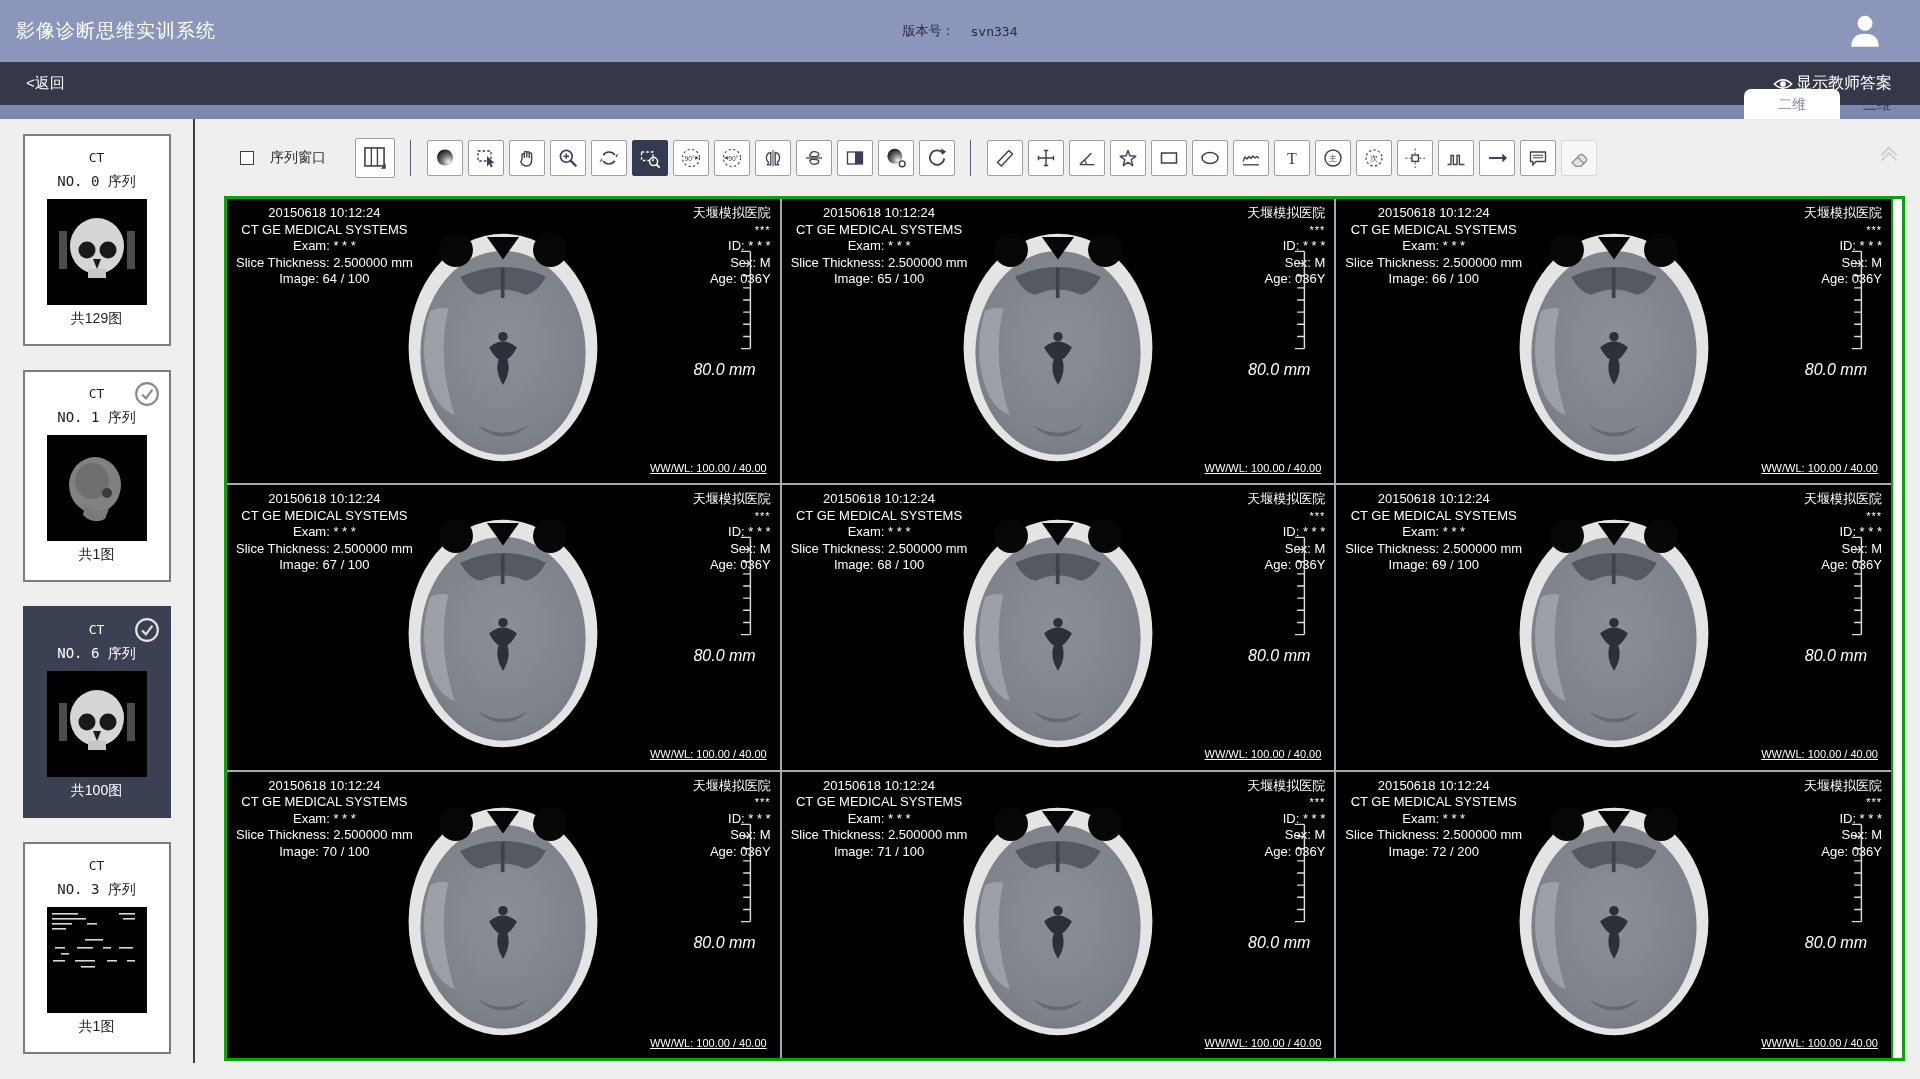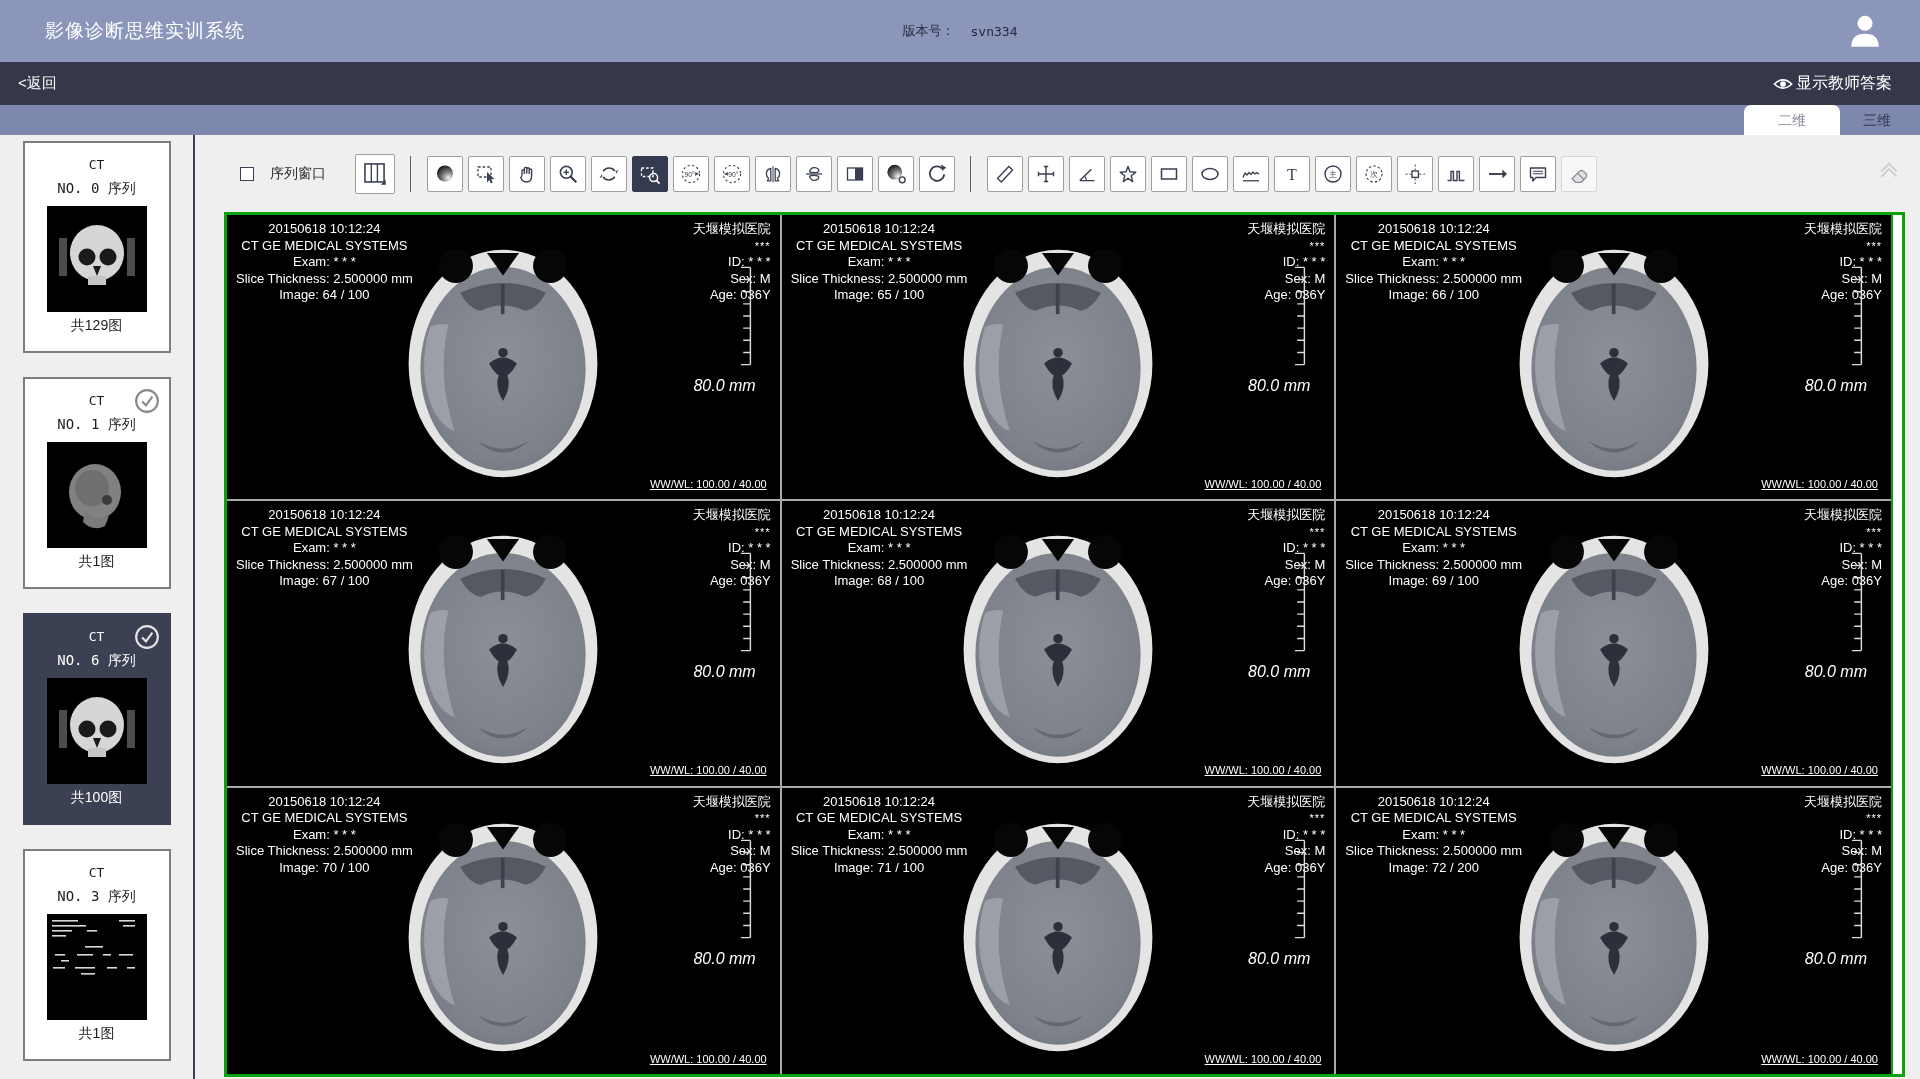--- a/index.html
+++ b/index.html
@@ -1,45 +1,45 @@
 <!DOCTYPE html>
 <html><head>
 <meta charset="utf-8">
 <style>
   html,body{margin:0;padding:0;}
   body{width:1920px;height:1079px;overflow:hidden;background:#efefef;
        font-family:"Liberation Sans",sans-serif;position:relative;}
 
   
-  .header{height:62px;background:#8c96bb;display:flex;align-items:center;position:relative;padding-left:29px;}
+  .header{height:62px;background:#8c96bb;display:flex;align-items:center;position:relative;}
   .app-title{color:#ffffff;font-size:19px;margin-left:16px;letter-spacing:1px;}
   .version{position:absolute;left:50%;top:50%;transform:translate(-50%,-50%);
            color:#272b3e;font-size:13px;display:flex;gap:16px;align-items:center;}
   .version .vval{font-family:"DejaVu Sans Mono",monospace;}
   .user{position:absolute;right:34px;top:10px;width:42px;height:42px;color:#fff;}
 
   
   .navbar{height:43px;background:#343849;display:flex;align-items:center;color:#fff;}
-  .back{margin-left:18px;font-size:15px;cursor:pointer;}
+  .back{margin-left:26px;font-size:15px;cursor:pointer;}
   .show-answer{margin-left:auto;margin-right:28px;display:flex;align-items:center;gap:2px;font-size:16px;cursor:pointer;}
   .show-answer svg{width:22px;height:22px;color:#fff;}
 
   
-  .tabstrip{height:30px;background:#7e88af;position:relative;}
+  .tabstrip{height:14px;background:#7e88af;position:relative;}
   .tabs{position:absolute;right:6px;bottom:0;display:flex;}
   .tab{height:30px;line-height:30px;text-align:center;font-size:14px;color:#313850;cursor:pointer;}
   .tab-2d{width:96px;background:#fff;border-radius:7px 7px 0 0;color:#7e8296;}
   .tab-3d{width:74px;}
 
   
   .main{display:flex;height:944px;}
 
   
   .sidebar{width:195px;box-sizing:border-box;border-right:2px solid #3a3e4f;
-           padding-top:6px;overflow:hidden;background:#efefef;}
+           padding-top:15px;overflow:hidden;background:#efefef;}
   .sitem{width:148px;height:212px;box-sizing:border-box;background:#fff;border:2px solid #7d7d7d;
          margin:0 auto 24px;text-align:center;position:relative;color:#1d1d1d;cursor:pointer;}
   .sitem.selected{background:#3b4053;border-color:#3b4053;color:#fff;}
   .smod{margin-top:14px;font-family:"DejaVu Sans Mono",monospace;font-size:13px;}
   .sname{margin-top:8px;font-family:"DejaVu Sans Mono",monospace;font-size:14px;}
   .scheck{position:absolute;top:9px;right:9px;width:26px;height:26px;color:#8a8a8a;}
   .sitem.selected .scheck{color:#e3e3e3;}
   .sthumb{display:block;width:100px;height:106px;margin:8px auto 5px;background:#000;}
   .scount{font-size:14px;}
 

